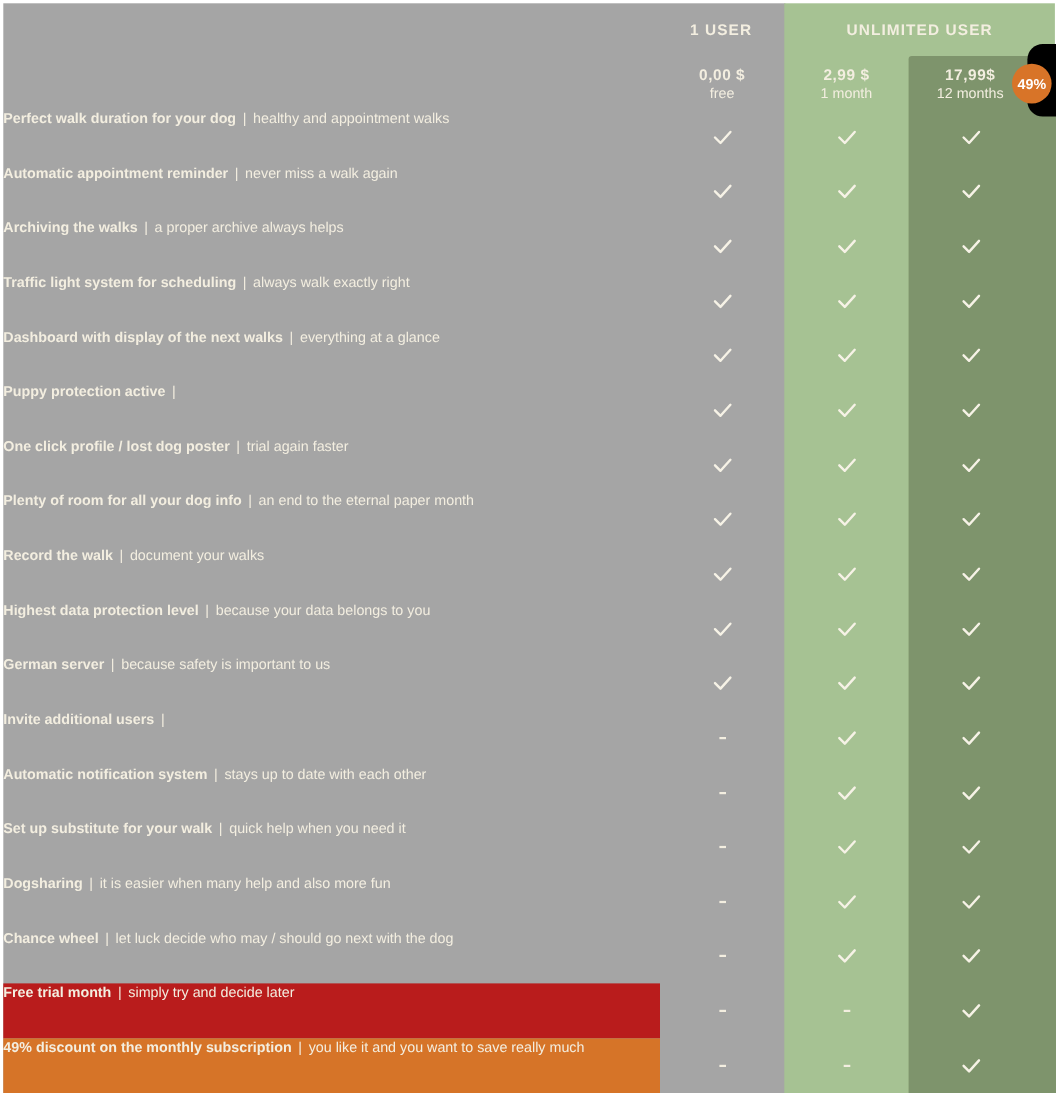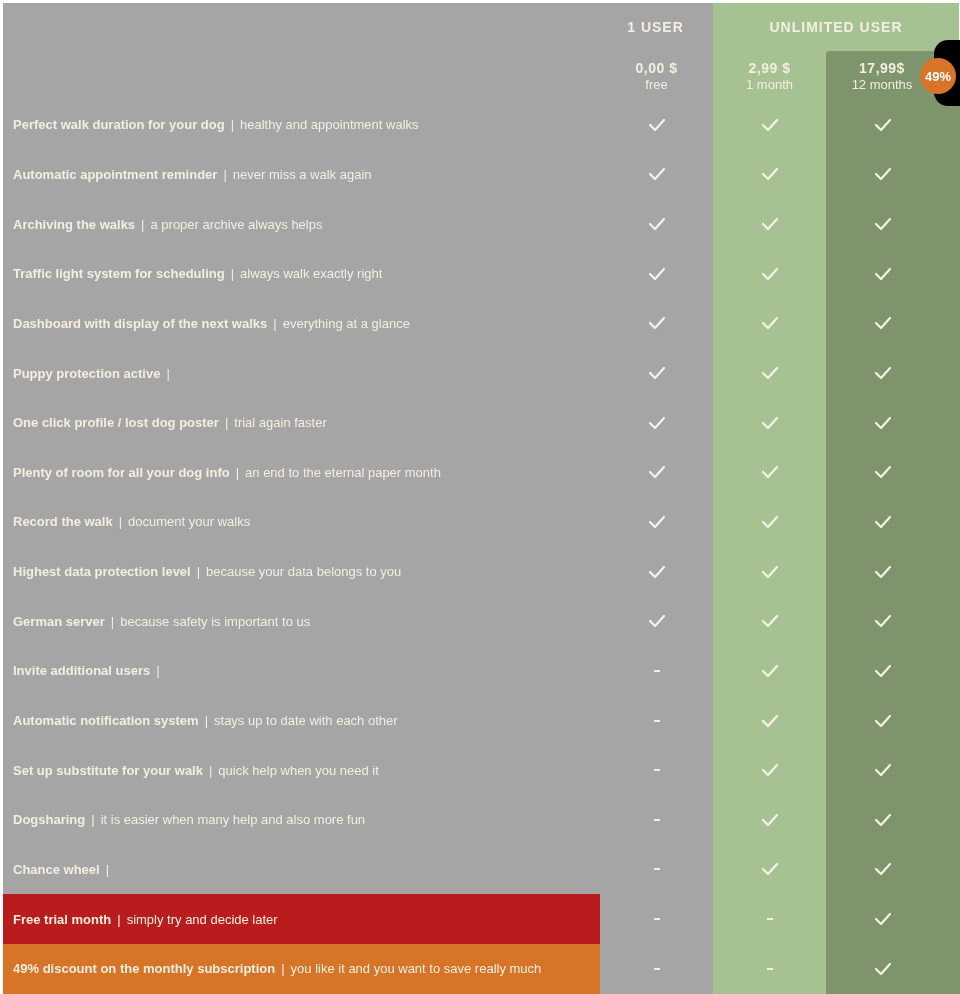--- a/index.html
+++ b/index.html
@@ -8,21 +8,21 @@
   .bg-light { position:absolute; left:713px; top:3px; width:246px; height:991px; background:#a6c293; }
   .bg-dark { position:absolute; left:826px; top:51px; width:134px; height:943px; background:#7e946c; border-top-left-radius:3px; }
   .blob { position:absolute; left:934px; top:40px; width:30px; height:66px; background:#000; border-radius:14px 0 0 14px; }
   .hdr { position:absolute; top:19px; color:#f3eee0; font-weight:bold; font-size:14px; letter-spacing:1px; text-align:center; }
   .price { position:absolute; top:60px; text-align:center; color:#f3eee0; }
   .price .amt { font-weight:bold; font-size:14px; letter-spacing:0.5px; display:block; line-height:17px; }
   .price .per { font-size:13px; display:block; line-height:15px; }
   .badge { position:absolute; left:920px; top:58px; width:36px; height:36px; border-radius:50%; background:#d87428; color:#fff; font-weight:bold; font-size:13px; display:flex; align-items:center; justify-content:center; }
   .rows { position:absolute; left:3px; top:100px; width:957px; }
   .row { position:relative; height:49.65px; }
-  .row .label { position:absolute; left:0; top:0; width:597px; height:100%; display:flex; align-items:center; padding-left:10px; box-sizing:border-box; color:#f3eee0; font-size:13px; white-space:nowrap; }
+  .row .label { position:absolute; left:0; top:0; width:597px; height:100%; display:flex; box-sizing:border-box; color:#f3eee0; font-size:13px; white-space:nowrap; }
   .row .label .feat { font-weight:bold; }
   .row .label .sep { margin:0 6px; }
   .row .label .desc { font-weight:normal; }
   .row.hl-green .label { background:#b91c1c; }
   .row.hl-orange .label { background:#d67428; }
   .cell { position:absolute; top:0; height:100%; display:flex; align-items:center; justify-content:center; color:#f6f2e6; }
   .c1 { left:597px; width:113px; }
   .c2 { left:710px; width:113px; }
   .c3 { left:823px; width:113px; }
   .check svg { width:18px; height:14px; }
@@ -371,20 +371,21 @@
       <div class="cell c3 check">
         <svg viewBox="0 0 18 14">
           <polyline points="2,7 7,12 16,2" fill="none" stroke="#f6f2e6" stroke-width="2.2" stroke-linecap="round" stroke-linejoin="round"></polyline>
         </svg>
       </div>
     </div>
     <div class="row">
       <div class="label">
         <span class="feat">Chance wheel</span>
         <span class="sep">|</span>
+        <span class="desc">let luck decide who may / should go next with the dog</span>
       </div>
       <div class="cell c1">
         <span class="dash"></span>
       </div>
       <div class="cell c2 check">
         <svg viewBox="0 0 18 14">
           <polyline points="2,7 7,12 16,2" fill="none" stroke="#f6f2e6" stroke-width="2.2" stroke-linecap="round" stroke-linejoin="round"></polyline>
         </svg>
       </div>
       <div class="cell c3 check">

